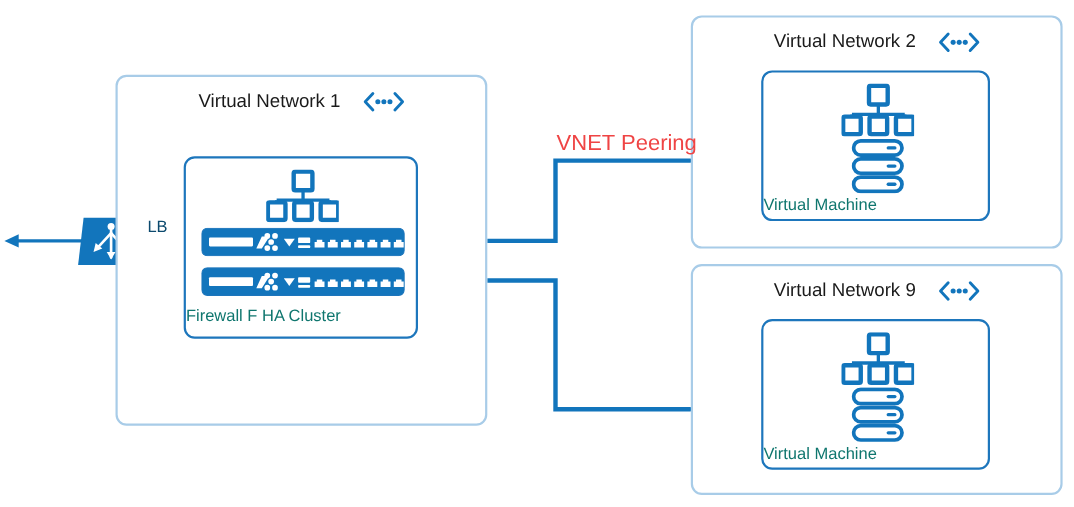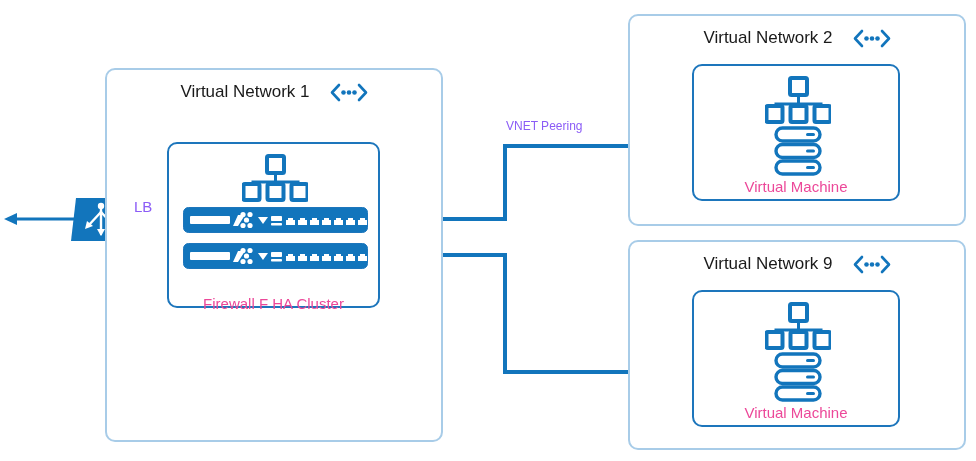--- a/index.html
+++ b/index.html
@@ -46,47 +46,46 @@
     position: absolute;
     border: 2px solid #1d76bc;
     border-radius: 10px;
     background: #ffffff;
     box-sizing: border-box;
   }
   .inner-caption {
     position: absolute;
     left: 0;
     right: 0;
-    text-align: center;
     font-size: 15px;
-    color: #ec4899;
+    color: #0f766e;
     white-space: nowrap;
   }
   .icon-wrap {
     position: absolute;
     line-height: 0;
   }
   .svg-layer {
     position: absolute;
     left: 0;
     top: 0;
     width: 976px;
     height: 461px;
     pointer-events: none;
   }
   .lbl {
     position: absolute;
-    font-size: 12px;
-    color: #8b5cf6;
+    font-size: 20px;
+    color: #ef4444;
     white-space: nowrap;
   }
   .lb-label {
     position: absolute;
     font-size: 15px;
-    color: #8b5cf6;
+    color: #0c4a6e;
     white-space: nowrap;
   }
 </style>
 </head>
 <body>
 
 <div id="canvas">
 
   <svg class="svg-layer" viewBox="0 0 976 461" xmlns="http://www.w3.org/2000/svg">
 
@@ -118,21 +117,21 @@
         <line x1="101" y1="212" x2="114" y2="226"></line>
       </g>
       <g fill="#ffffff">
         <polygon points="101,236 97,229 105,229"></polygon>
         <polygon points="85,229 87,221 93,226"></polygon>
         <polygon points="117,229 109,226 115,221"></polygon>
       </g>
     </g>
   </svg>
 
-  <div class="vnet-box" style="left:105px; top:68px; width:338px; height:374px;">
+  <div class="vnet-box" style="left:105px; top:68px; width:338px; height:319px;">
     <div class="vnet-title">
       <span>Virtual Network 1</span>
       <span class="vnet-glyph">
         <svg width="38" height="19" viewBox="0 0 38 19" xmlns="http://www.w3.org/2000/svg">
           <path d="M9 2 L2 9.5 L9 17" fill="none" stroke="#1275bc" stroke-width="2.6" stroke-linecap="round" stroke-linejoin="round"></path>
           <path d="M29 2 L36 9.5 L29 17" fill="none" stroke="#1275bc" stroke-width="2.6" stroke-linecap="round" stroke-linejoin="round"></path>
           <circle cx="13.5" cy="9.5" r="2.3" fill="#1275bc"></circle>
           <circle cx="19" cy="9.5" r="2.3" fill="#1275bc"></circle>
           <circle cx="24.5" cy="9.5" r="2.3" fill="#1275bc"></circle>
         </svg>
@@ -206,21 +205,21 @@
             <path d="M115 18 v-5 h2 v-2 h5 v2 h2 v5 z"></path>
             <path d="M127 18 v-5 h2 v-2 h5 v2 h2 v5 z"></path>
             <path d="M139 18 v-5 h2 v-2 h5 v2 h2 v5 z"></path>
             <path d="M151 18 v-5 h2 v-2 h5 v2 h2 v5 z"></path>
             <path d="M163 18 v-5 h2 v-2 h5 v2 h2 v5 z"></path>
             <path d="M175 18 v-5 h2 v-2 h5 v2 h2 v5 z"></path>
           </g>
         </svg>
       </div>
 
-      <div class="inner-caption" style="top:135px;margin-top:16px;">Firewall F HA Cluster</div>
+      <div class="inner-caption" style="top:135px;">Firewall F HA Cluster</div>
     </div>
   </div>
 
   <div class="vnet-box" style="left:628px; top:14px; width:338px; height:212px;">
     <div class="vnet-title">
       <span>Virtual Network 2</span>
       <span class="vnet-glyph">
         <svg width="38" height="19" viewBox="0 0 38 19" xmlns="http://www.w3.org/2000/svg">
           <path d="M9 2 L2 9.5 L9 17" fill="none" stroke="#1275bc" stroke-width="2.6" stroke-linecap="round" stroke-linejoin="round"></path>
           <path d="M29 2 L36 9.5 L29 17" fill="none" stroke="#1275bc" stroke-width="2.6" stroke-linecap="round" stroke-linejoin="round"></path>

